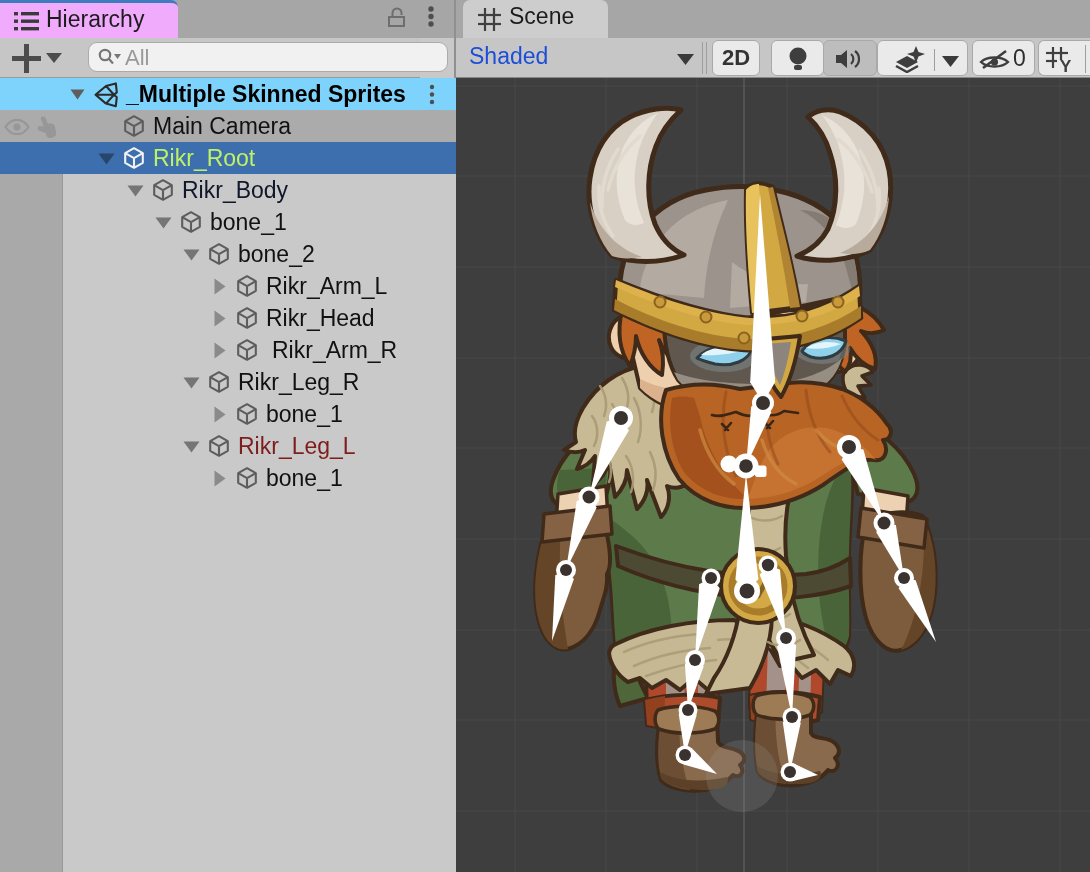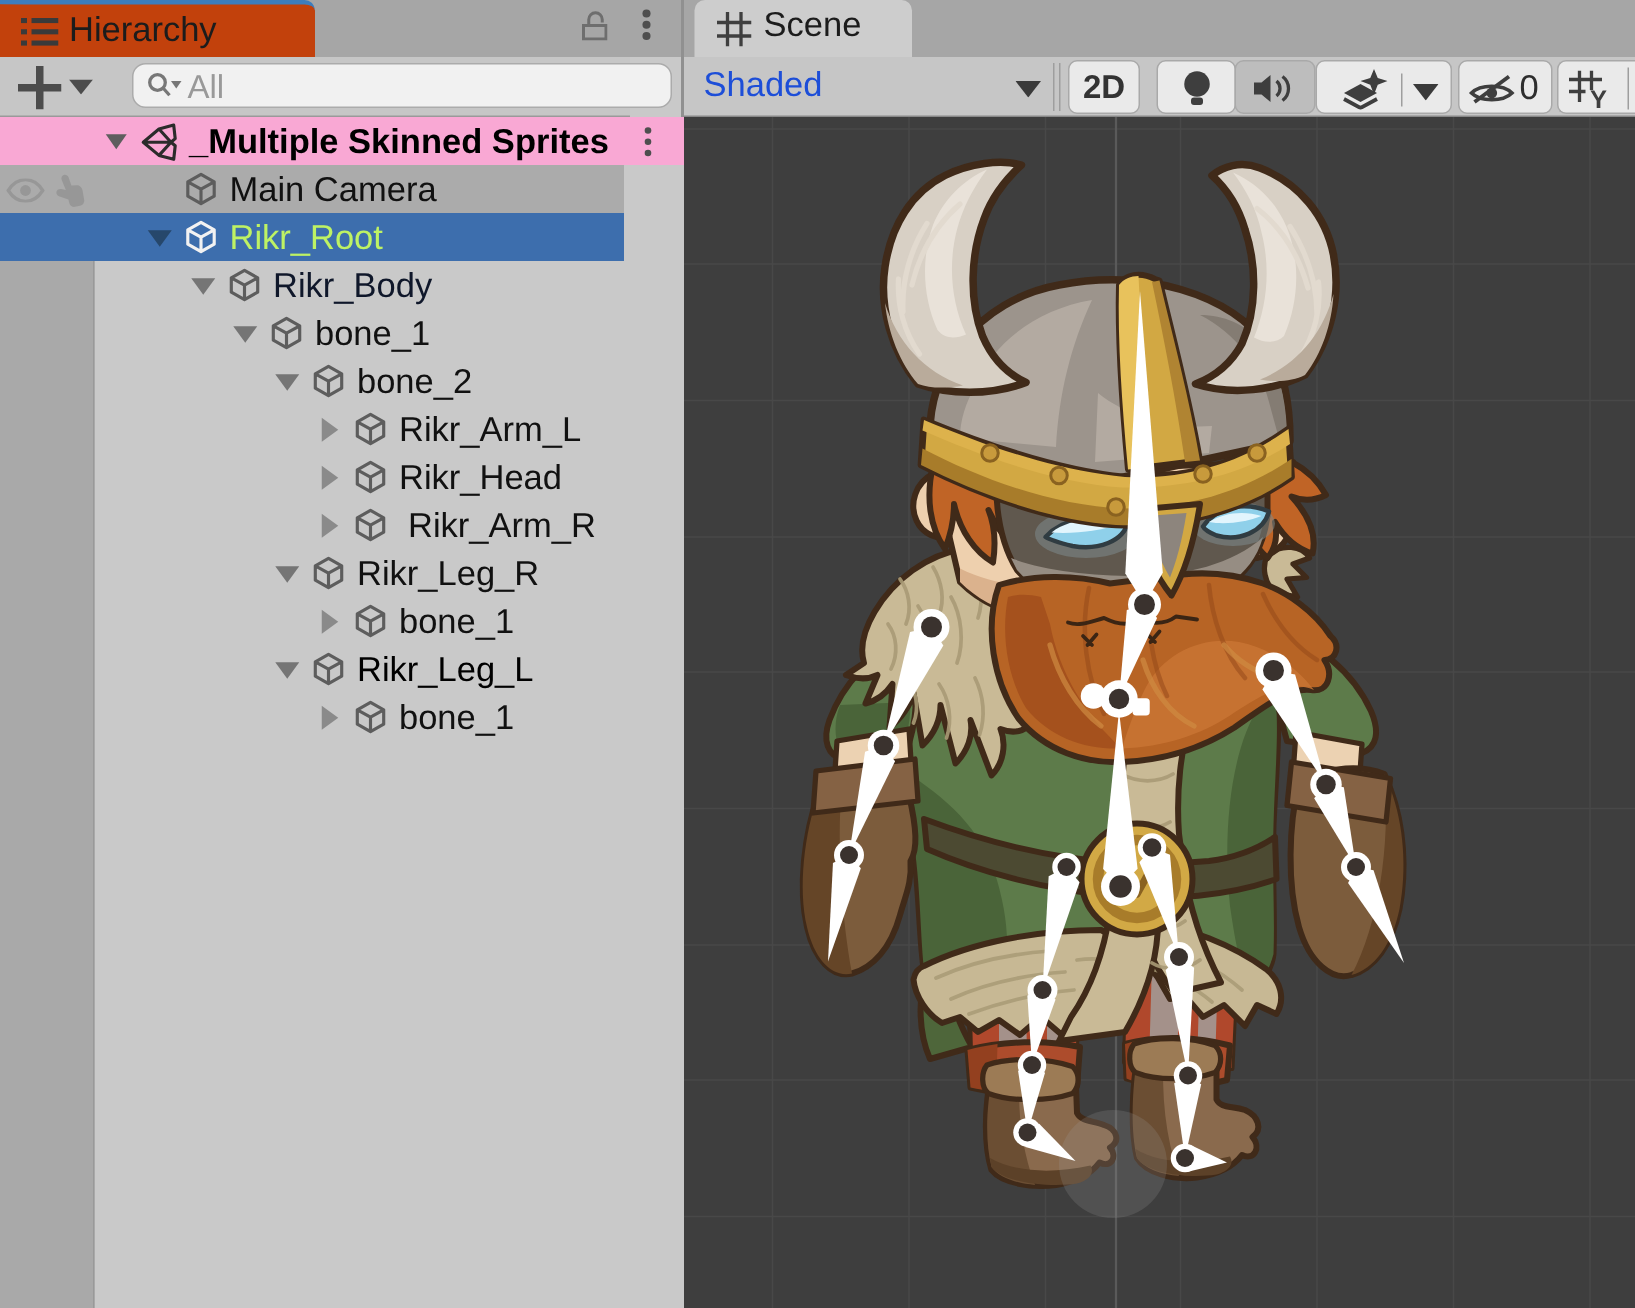--- a/index.html
+++ b/index.html
@@ -3,29 +3,29 @@
 <style>
 * { margin:0; padding:0; box-sizing:border-box; }
 html,body { width:1090px; height:872px; overflow:hidden; }
 body { font-family:"Liberation Sans", sans-serif; position:relative; background:#a6a6a6; }
 .abs { position:absolute; }
 .ic { position:absolute; display:block; line-height:0; }
 .lbl { position:absolute; top:3px; font-size:23px; white-space:nowrap; }
 
 #lpanel { position:absolute; left:0; top:0; width:456px; height:872px; background:#c9c9c9; }
 #ltabbar { position:absolute; left:0; top:0; width:456px; height:38px; background:#a6a6a6; }
-#ltab { position:absolute; left:0; top:0; width:210px; height:38px; background:#c2410c; border-radius:0 7px 0 0; border-top:3px solid #3d7dbd; }
+#ltab { position:absolute; left:0; top:0; width:178px; height:38px; background:#f0abfc; border-radius:0 7px 0 0; border-top:3px solid #3d7dbd; }
 #ltab .t, #rtab .t { position:absolute; left:46px; top:3px; font-size:23px; color:#1c1c1c; }
 #ltoolbar { position:absolute; left:0; top:38px; width:420px; height:40px; background:#c6c6c6; border-bottom:1px solid #9a9a9a; }
 #search { position:absolute; left:88px; top:4px; width:360px; height:30px; background:#f1f1f1; border:1.5px solid #ababab; border-radius:9px; }
 #search .ph { position:absolute; left:36px; top:2px; font-size:22px; color:#999; }
-#sceneheader { position:absolute; left:0; top:78px; width:456px; height:32px; background:#f9a8d4; }
+#sceneheader { position:absolute; left:0; top:78px; width:456px; height:32px; background:#7dd3fc; }
 #sceneheader .lbl { font-weight:bold; color:#000; }
 #gutter { position:absolute; left:0; top:110px; width:63px; height:762px; background:#a9a9a9; border-right:1px solid #999; }
-.row { position:absolute; left:0; width:416px; height:32px;text-align:center; }
+.row { position:absolute; left:0; width:456px; height:32px;text-align:center; }
 .row.hov { background:#ababab; }
 .row.sel { background:#3d6ead; z-index:2; }
 
 #rpanel { position:absolute; left:456px; top:0; width:634px; height:872px; }
 #rtabbar { position:absolute; left:0; top:0; width:634px; height:38px; background:#a6a6a6; }
 #rtab { position:absolute; left:7px; top:0; width:145px; height:38px; background:#cdcdcd; border-radius:7px 7px 0 0; }
 #rtoolbar { position:absolute; left:0; top:38px; width:634px; height:40px; background:#c6c6c6; border-bottom:1px solid #888; }
 .tbtn { position:absolute; top:2px; height:36px; background:#eaeaea; border:1px solid #a9a9a9; border-radius:6px; }
 #viewport { position:absolute; left:0; top:78px; width:634px; height:794px; background:#3e3e3e; }
 .sep { position:absolute; top:4px; height:32px; width:1px; background:#9e9e9e; }
@@ -187,21 +187,21 @@
         </svg></span>
       <span class="lbl" style="left:266px;color:#111">bone_1</span>
     </div>
 <div class="row" style="top:430px">
       <span class="ic" style="left:183px;top:10px"><svg width="17" height="13" viewBox="0 0 17 13" style="flex:none">
           <polygon points="0.5,1.5 16.5,1.5 8.5,12.5" fill="#757575"></polygon>
         </svg></span>
       <span class="ic" style="left:206px;top:3px"><svg width="26" height="26" viewBox="0 0 26 26" style="flex:none">
           <path fill="none" stroke="#5d5d5d" stroke-width="2.1" stroke-linejoin="round" d="M13 3.2 L21.8 8.2 V17.8 L13 22.8 L4.2 17.8 V8.2 Z M4.2 8.2 L13 13.1 L21.8 8.2 M13 13.1 V22.8"></path>
         </svg></span>
-      <span class="lbl" style="left:238px;color:#000000">Rikr_Leg_L</span>
+      <span class="lbl" style="left:238px;color:#7f1d1d">Rikr_Leg_L</span>
     </div>
 <div class="row" style="top:462px">
       <span class="ic" style="left:213px;top:8px"><svg width="13" height="17" viewBox="0 0 13 17" style="flex:none">
           <polygon points="1.5,0.5 12.5,8.5 1.5,16.5" fill="#8a8a8a"></polygon>
         </svg></span>
       <span class="ic" style="left:234px;top:3px"><svg width="26" height="26" viewBox="0 0 26 26" style="flex:none">
           <path fill="none" stroke="#5d5d5d" stroke-width="2.1" stroke-linejoin="round" d="M13 3.2 L21.8 8.2 V17.8 L13 22.8 L4.2 17.8 V8.2 Z M4.2 8.2 L13 13.1 L21.8 8.2 M13 13.1 V22.8"></path>
         </svg></span>
       <span class="lbl" style="left:266px;color:#111">bone_1</span>
     </div>

